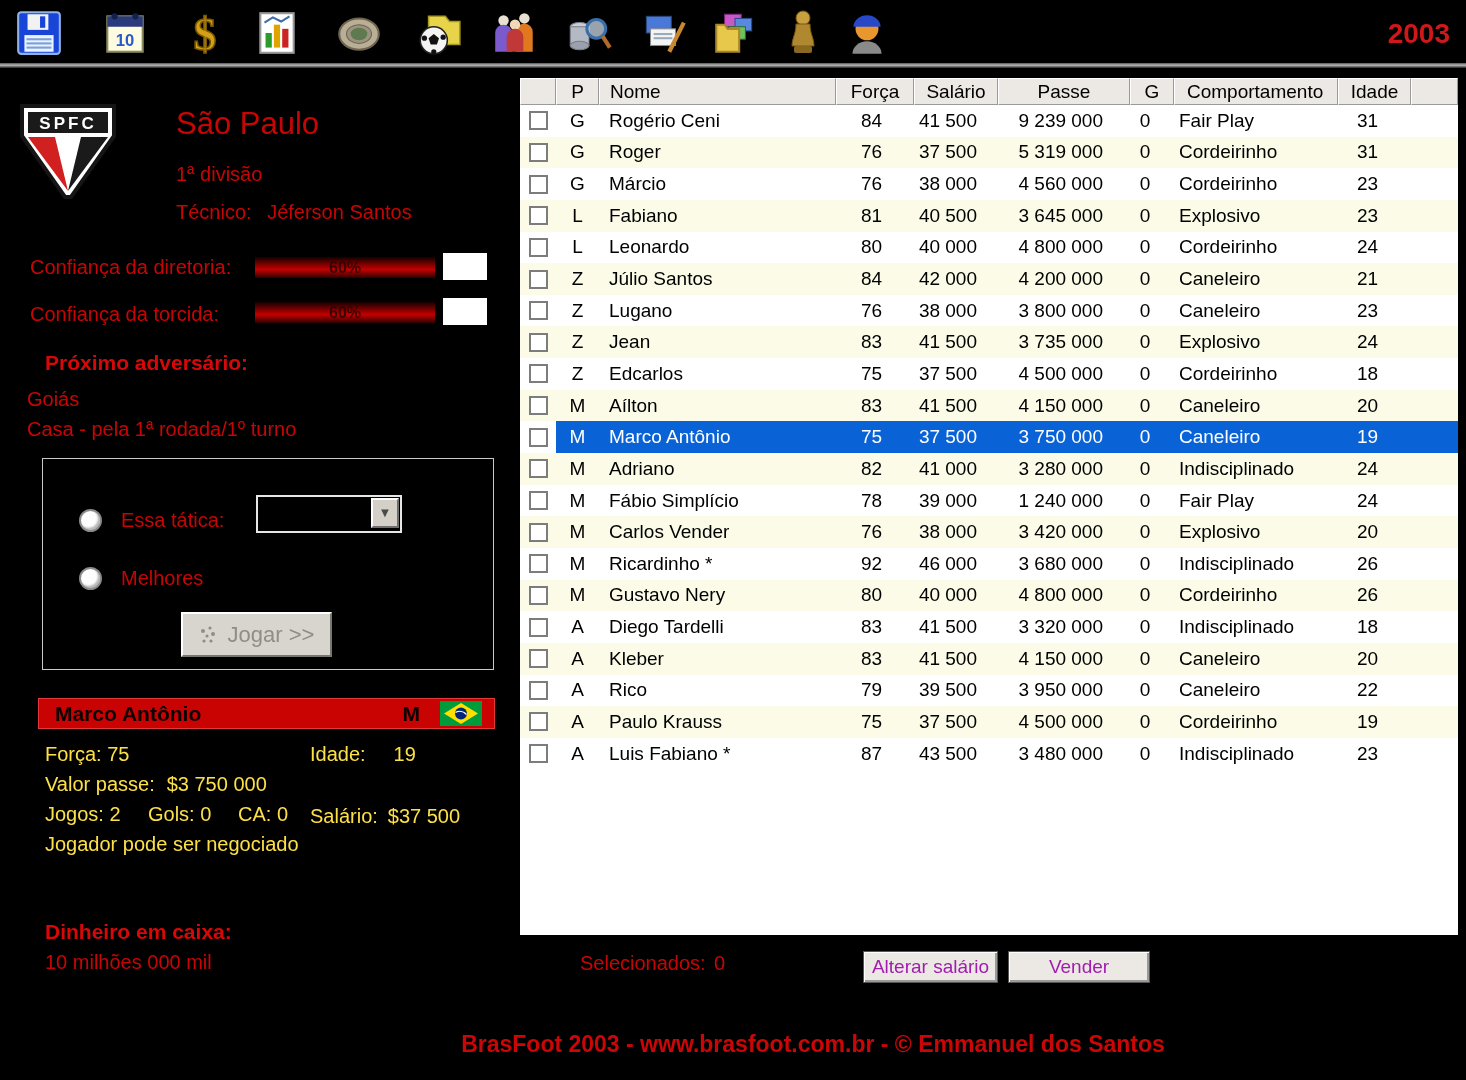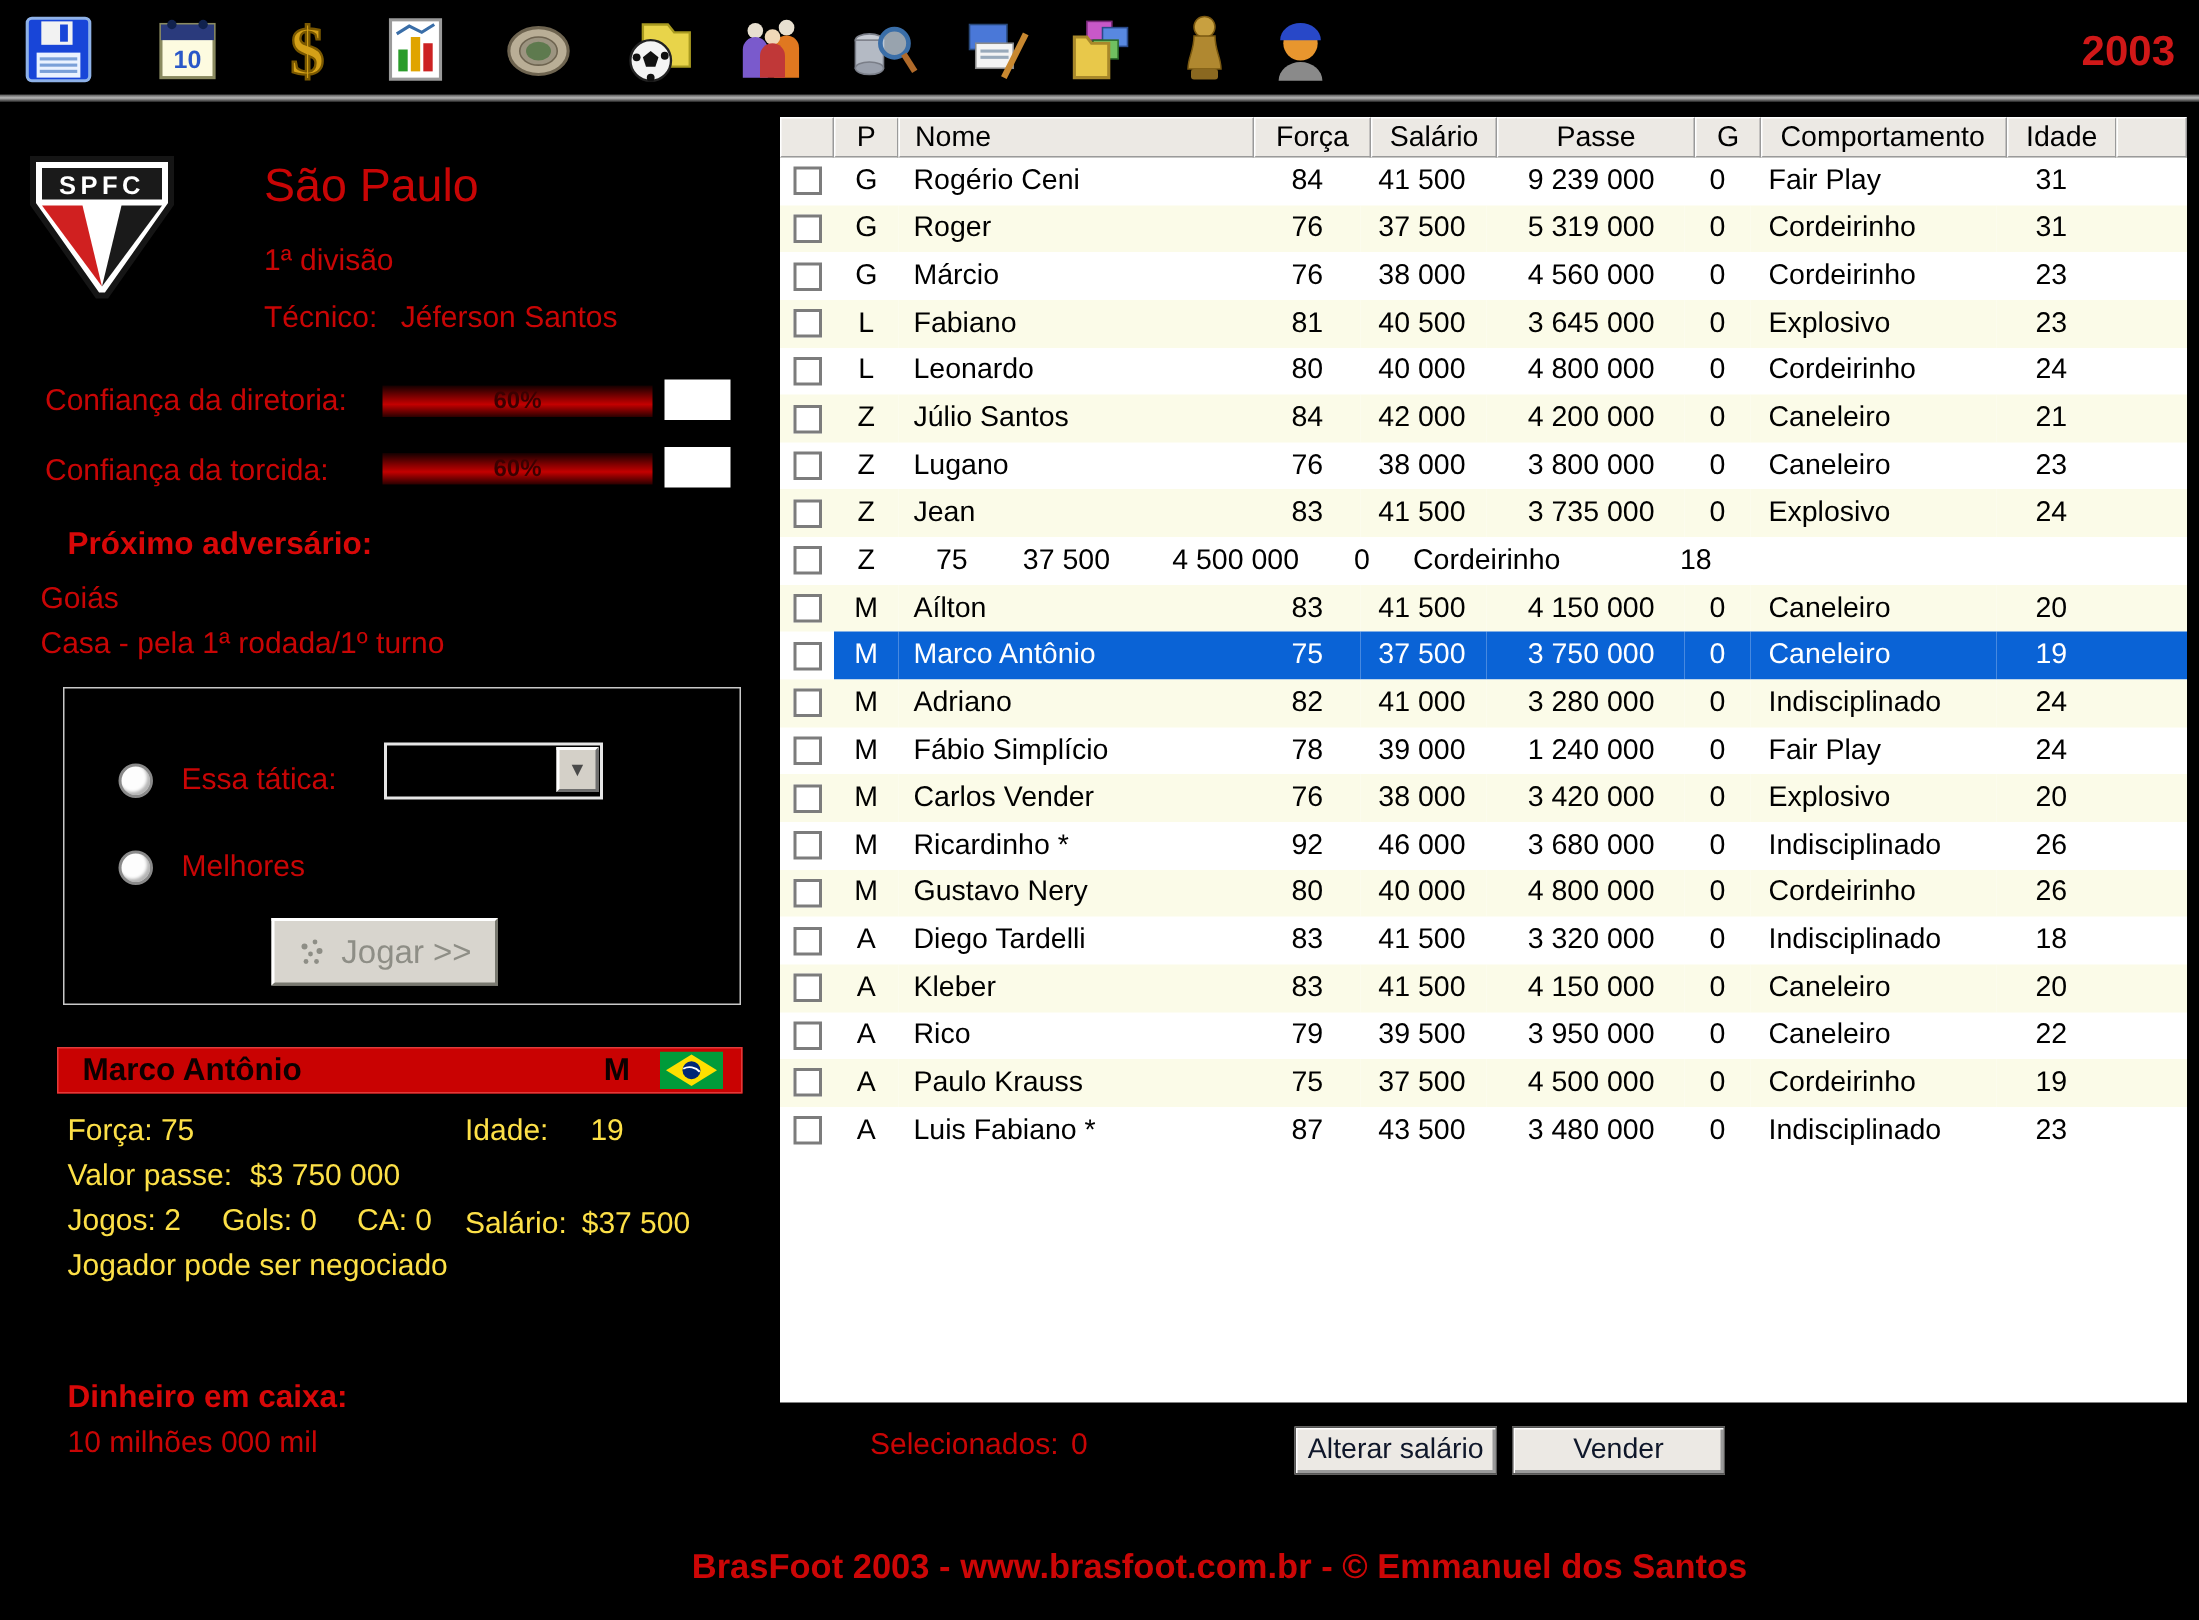--- a/index.html
+++ b/index.html
@@ -47,21 +47,21 @@
          display:flex;align-items:center;justify-content:center;cursor:pointer;}
   .hcell.l{justify-content:flex-start;padding-left:10px;}
   .trow{display:flex;height:31.65px;cursor:pointer;}
   .tcell{box-sizing:border-box;font-size:19px;color:#000;display:flex;align-items:center;justify-content:center;}
   .tcell.l{justify-content:flex-start;}
   .tcell.r{justify-content:flex-end;}
   .trow.alt .tcell{background:#fbfbe8;}
   .trow.sel .tcell:not(.cb){background:#0a63d6;color:#fff;}
   .cbx{display:inline-block;width:15px;height:15px;background:#fff;border:2px solid #7c7c7c;cursor:pointer;}
   
-  .wbtn{position:absolute;height:30px;background:#ece9e4;color:#0f172a;font-size:19px;
+  .wbtn{position:absolute;height:30px;background:#ece9e4;color:#a21caf;font-size:19px;
         border:1px solid #565656;box-shadow:inset 1px 1px 0 #fff,inset -2px -2px 0 #9a9a9a;
         display:flex;align-items:center;justify-content:center;cursor:pointer;}
   #footer{position:absolute;left:160px;top:1031px;width:1306px;text-align:center;
           color:#cc0606;font-size:23px;font-weight:bold;}
 </style>
 </head>
 <body>
 
 <div id="screen">
 
@@ -378,20 +378,21 @@
           <div class="tcell c" style="width: 44px;">0</div>
           <div class="tcell l" style="width: 164px; padding-left: 12px;">Explosivo</div>
           <div class="tcell c" style="width: 73px;">24</div>
           <div class="tcell c" style="flex: 1 1 0%;"></div>
         </div>
         <div class="trow">
           <div class="tcell c cb" style="width: 36px;">
             <span class="cbx"></span>
           </div>
           <div class="tcell c" style="width: 43px;">Z</div>
+          <div class="tcell l" style="width: 237px; padding-left: 10px;">Edcarlos</div>
           <div class="tcell c" style="width: 71px;">75</div>
           <div class="tcell r" style="width: 84px; padding-right: 14px;">37 500</div>
           <div class="tcell r" style="width: 132px; padding-right: 20px;">4 500 000</div>
           <div class="tcell c" style="width: 44px;">0</div>
           <div class="tcell l" style="width: 164px; padding-left: 12px;">Cordeirinho</div>
           <div class="tcell c" style="width: 73px;">18</div>
           <div class="tcell c" style="flex: 1 1 0%;"></div>
         </div>
         <div class="trow alt">
           <div class="tcell c cb" style="width: 36px;">

